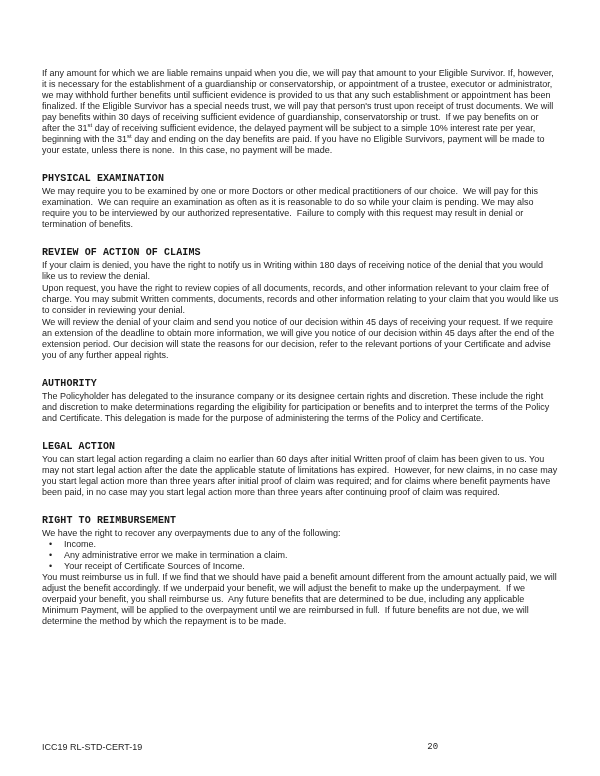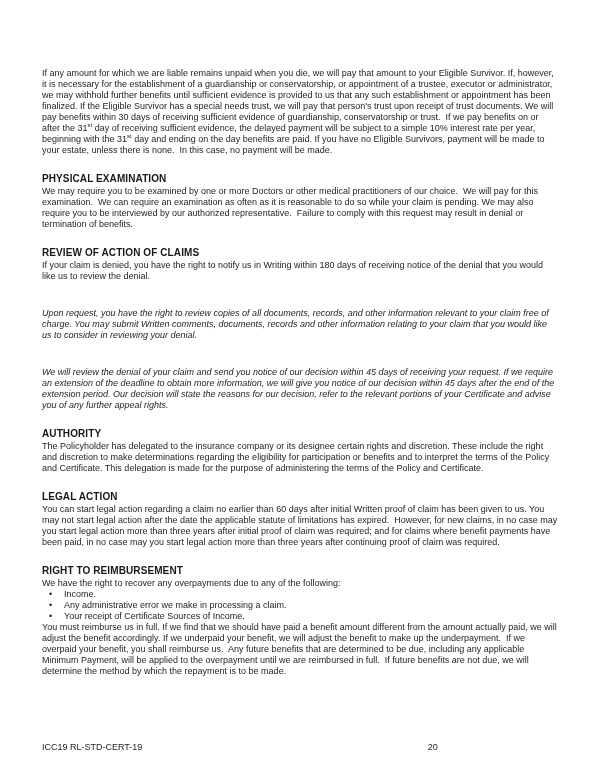--- a/index.html
+++ b/index.html
@@ -26,22 +26,23 @@
     white-space: pre-wrap;
   }
   .section { margin-top: 17px; }
   .section h2 {
     margin: 0 0 1px 0;
     font-size: 10px;
     line-height: 12px;
     font-weight: bold;
     letter-spacing: 0.1px;
     color: #181818;
+    font-family: Liberation Mono, monospace;
   }
-  .section p + p { margin-top: 26px; font-style: italic; }
+  .section p + p { margin-top: 1px; }
   sup {
     font-size: 6px;
     line-height: 0;
     vertical-align: super;
   }
   ul.bullets {
     list-style: none;
     margin: 0;
     padding: 0;
   }
@@ -59,21 +60,21 @@
     position: absolute;
     left: 42px;
     top: 742px;
     width: 521px;
     font-size: 9px;
     line-height: 11px;
     display: flex;
     align-items: flex-start;
   }
   .footer .f-left  { flex: 1; text-align: left; }
-  .footer .f-center{ flex: 1; text-align: center; }
+  .footer .f-center{ flex: 1; text-align: center; font-family: Liberation Mono, monospace; }
   .footer .f-right { flex: 1; text-align: right; }
 </style>
 </head>
 <body>
 
 <div class="page">
   <div class="content">
 
     <p><span>If any amount for which we are liable remains unpaid when you die, we will pay that amount to your Eligible Survivor. If, however, it is necessary for the establishment of a guardianship or conservatorship, or appointment of a trustee, executor or administrator, we may withhold further benefits until sufficient evidence is provided to us that any such establishment or appointment has been finalized. If the Eligible Survivor has a special needs trust, we will pay that person's trust upon receipt of trust documents. We will pay benefits within 30 days of receiving sufficient evidence of guardianship, conservatorship or trust.  If we pay benefits on or after the 31</span><sup>st</sup><span> day of receiving sufficient evidence, the delayed payment will be subject to a simple 10% interest rate per year, beginning with the 31</span><sup>st</sup><span> day and ending on the day benefits are paid. If you have no Eligible Survivors, payment will be made to your estate, unless there is none.  In this case, no payment will be made.</span></p>
 
@@ -102,21 +103,21 @@
     <div class="section">
       <h2>RIGHT TO REIMBURSEMENT</h2>
       <p>We have the right to recover any overpayments due to any of the following:</p>
       <ul class="bullets">
         <li>
           <span class="marker">•</span>
           <span>Income.</span>
         </li>
         <li>
           <span class="marker">•</span>
-          <span>Any administrative error we make in processing a claim.</span>
+          <span>Any administrative error we make in termination a claim.</span>
         </li>
         <li>
           <span class="marker">•</span>
           <span>Your receipt of Certificate Sources of Income.</span>
         </li>
       </ul>
       <p class="closing">You must reimburse us in full. If we find that we should have paid a benefit amount different from the amount actually paid, we will adjust the benefit accordingly. If we underpaid your benefit, we will adjust the benefit to make up the underpayment.  If we overpaid your benefit, you shall reimburse us.  Any future benefits that are determined to be due, including any applicable Minimum Payment, will be applied to the overpayment until we are reimbursed in full.  If future benefits are not due, we will determine the method by which the repayment is to be made.</p>
     </div>
 
   </div>

